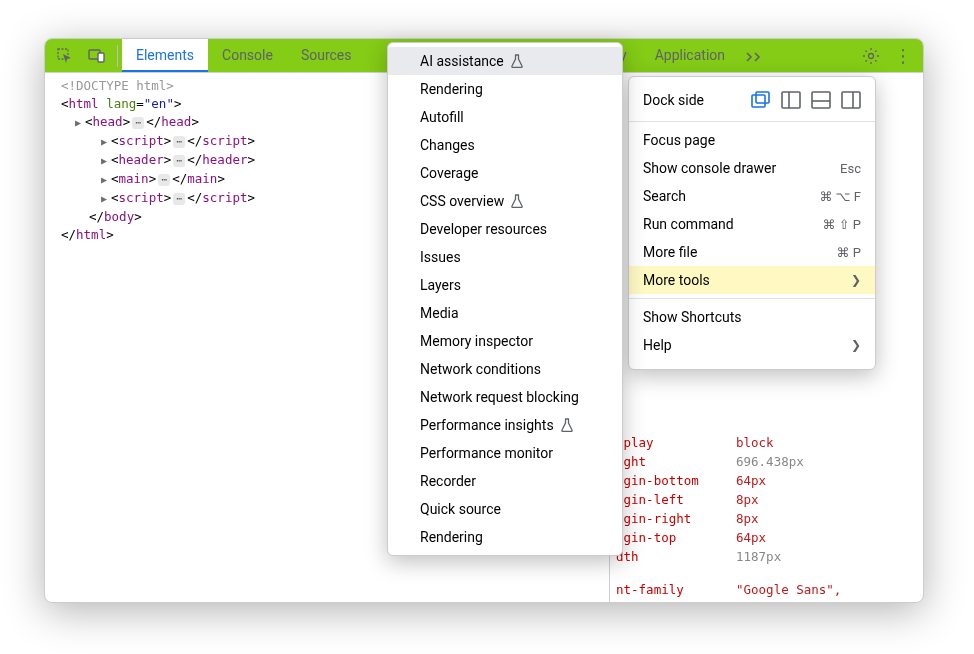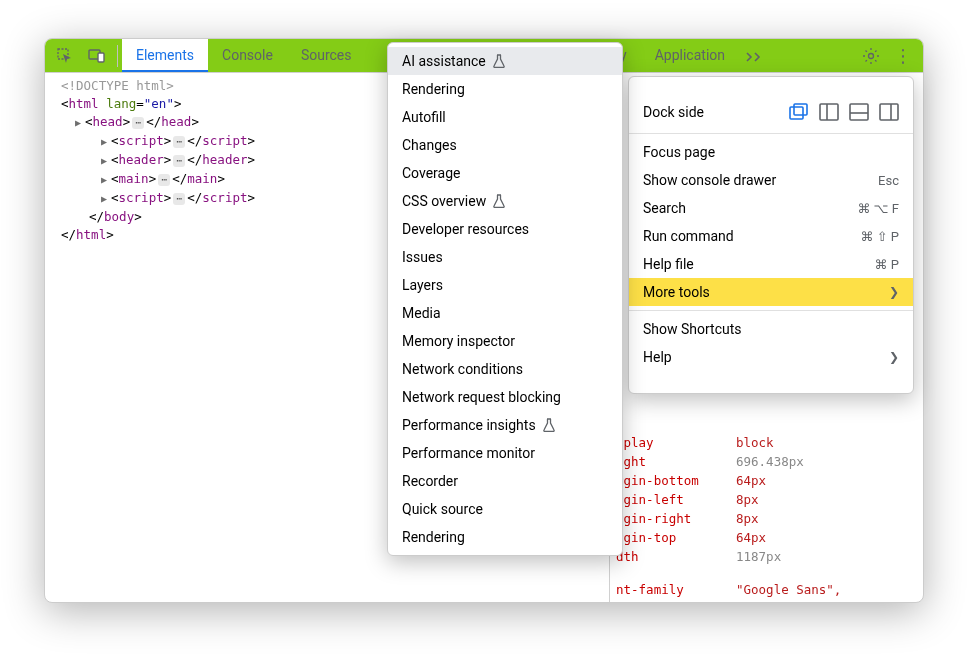--- a/index.html
+++ b/index.html
@@ -167,53 +167,53 @@
       background: #fff;
       border: 1px solid #ccc;
       border-radius: 6px;
       box-shadow: 0 6px 22px rgba(0,0,0,0.25);
       padding: 4px 0;
       font-size: 14px;
       max-height: 560px;
       overflow: auto;
     }
     .submenu-item {
-      padding: 6px 14px;
+      padding: 6px 32px;
       display: flex;
       align-items: center;
       gap: 6px;
       cursor: pointer;
     }
     .submenu-item.highlighted { background: #e8eaed; }
     .flask-icon {
       width: 14px;
       height: 14px;
     }
 
     
     .main-menu {
       position: absolute;
       left: 628px;
       top: 76px;
-      width: 286px;
+      width: 248px;
       background: #fff;
       border: 1px solid #ccc;
       border-radius: 6px;
       box-shadow: 0 6px 22px rgba(0,0,0,0.25);
-      padding: 22px 0;
+      padding: 10px 0;
       font-size: 14px;
     }
     .menu-row {
       padding: 6px 14px;
       display: flex;
       align-items: center;
       justify-content: space-between;
       cursor: pointer;
     }
-    .menu-row.highlighted { background: #fde047; }
+    .menu-row.highlighted { background: #fef9c3; }
     .menu-separator {
       height: 1px;
       background: #e0e0e0;
       margin: 4px 0;
     }
     .shortcut {
       color: #5f6368;
       font-size: 13px;
     }
     .dock-row {
@@ -372,21 +372,21 @@
       </div>
       <div class="menu-row">
         <span>Search</span>
         <span class="shortcut">⌘ ⌥ F</span>
       </div>
       <div class="menu-row">
         <span>Run command</span>
         <span class="shortcut">⌘ ⇧ P</span>
       </div>
       <div class="menu-row">
-        <span>Help file</span>
+        <span>More file</span>
         <span class="shortcut">⌘ P</span>
       </div>
       <div class="menu-row highlighted">
         <span>More tools</span>
         <span class="chevron">❯</span>
       </div>
     </div>
   <div class="menu-separator"></div>
   <div id="main-menu-bottom">
       <div class="menu-row">

